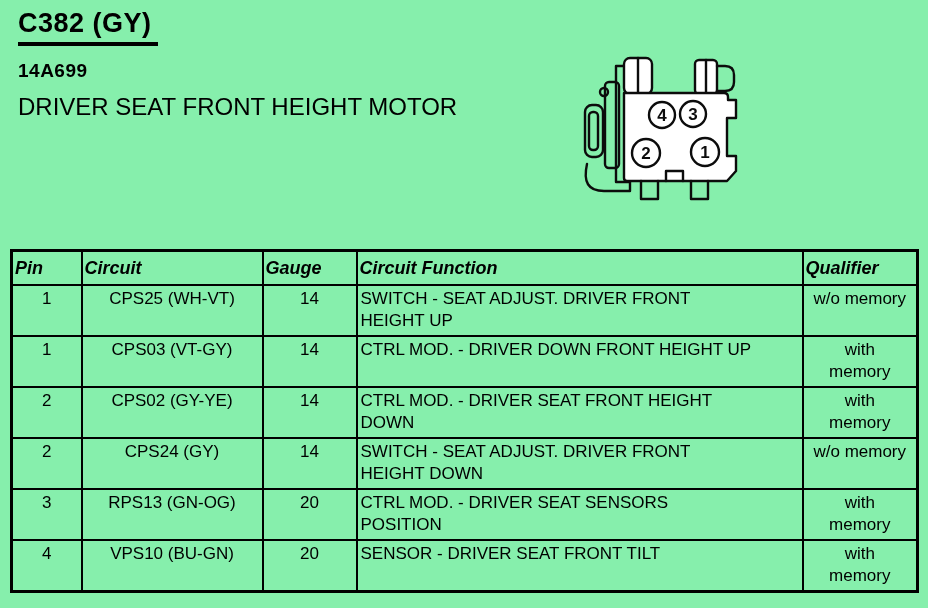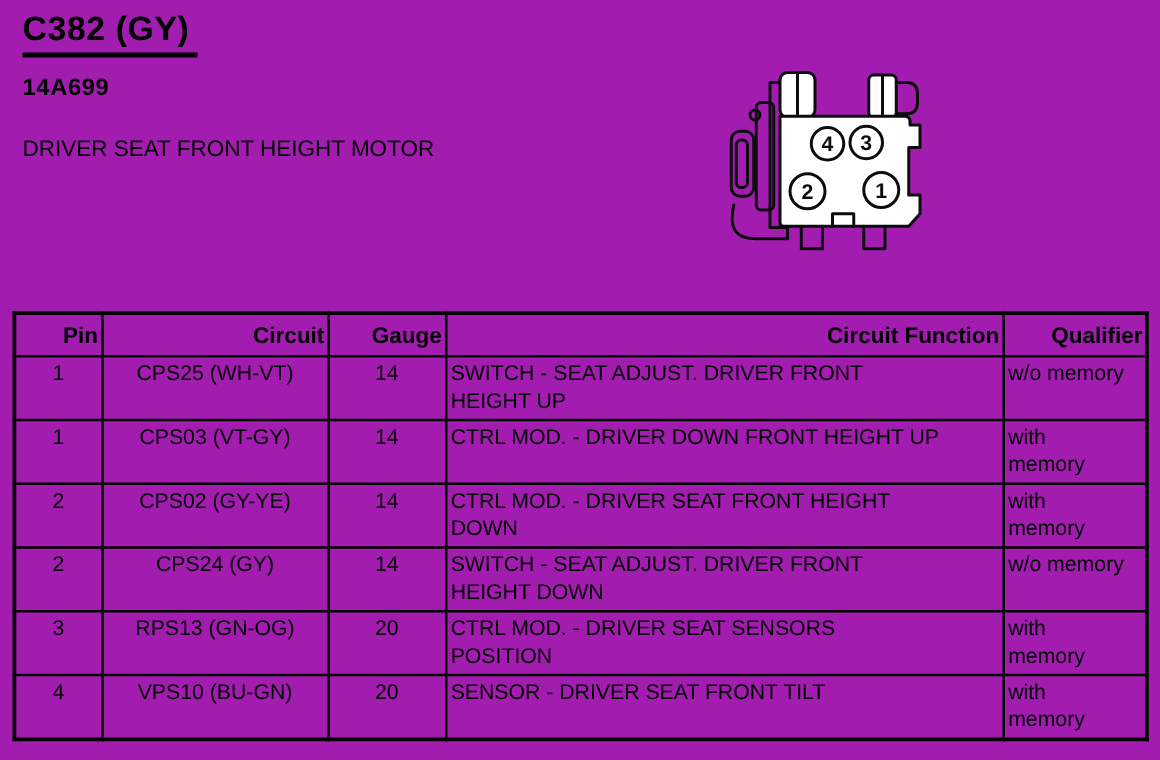--- a/index.html
+++ b/index.html
@@ -4,21 +4,21 @@
 <style>
   html, body {
     margin: 0;
     padding: 0;
     background: #ffffff;
   }
   .page {
     position: relative;
     width: 928px;
     height: 608px;
-    background: #a21caf;
+    background: #86efac;
     color: #000000;
     font-family: "Liberation Sans", sans-serif;
     overflow: hidden;
   }
 
   
   .connector-id {
     position: absolute;
     left: 18px;
     top: 8px;
@@ -34,22 +34,21 @@
     left: 18px;
     top: 60px;
     font-size: 19px;
     font-weight: bold;
     letter-spacing: 0.5px;
   }
   .description {
     position: absolute;
     left: 18px;
     top: 93px;
-    font-size: 18px;
-    margin-top: 16px;
+    font-size: 24px;
   }
 
   
   .connector-svg {
     position: absolute;
     left: 578px;
     top: 52px;
   }
   .connector-svg .ln {
     fill: none;
@@ -76,37 +75,38 @@
     width: 906px;
     border-collapse: collapse;
     table-layout: fixed;
     border: 3px solid #000;
   }
   table.pinout th {
     border: 2px solid #000;
     height: 32px;
     font-size: 18px;
     font-weight: bold;
-    text-align: right;
+    text-align: left;
     vertical-align: middle;
     padding: 0 2px;
+    font-style: italic;
   }
   table.pinout td {
     border: 2px solid #000;
     height: 47px;
     font-size: 17px;
     vertical-align: top;
     padding: 2px 3px 0 3px;
     line-height: 1.32;
     white-space: pre-line;
     overflow: hidden;
   }
   td.c { text-align: center; }
   td.fn { padding-left: 4px; margin-top: 35px; }
-  td.q  { font-size: 16px; padding-left: 4px; }
+  td.q  { font-size: 16px; padding-left: 4px; text-align: center; }
 
   .col-pin     { width: 70px;  }
   .col-circuit { width: 181px; }
   .col-gauge   { width: 94px;  }
   .col-func    { width: 446px; }
   .col-qual    { width: 115px; }
 </style>
 </head>
 <body>
 

